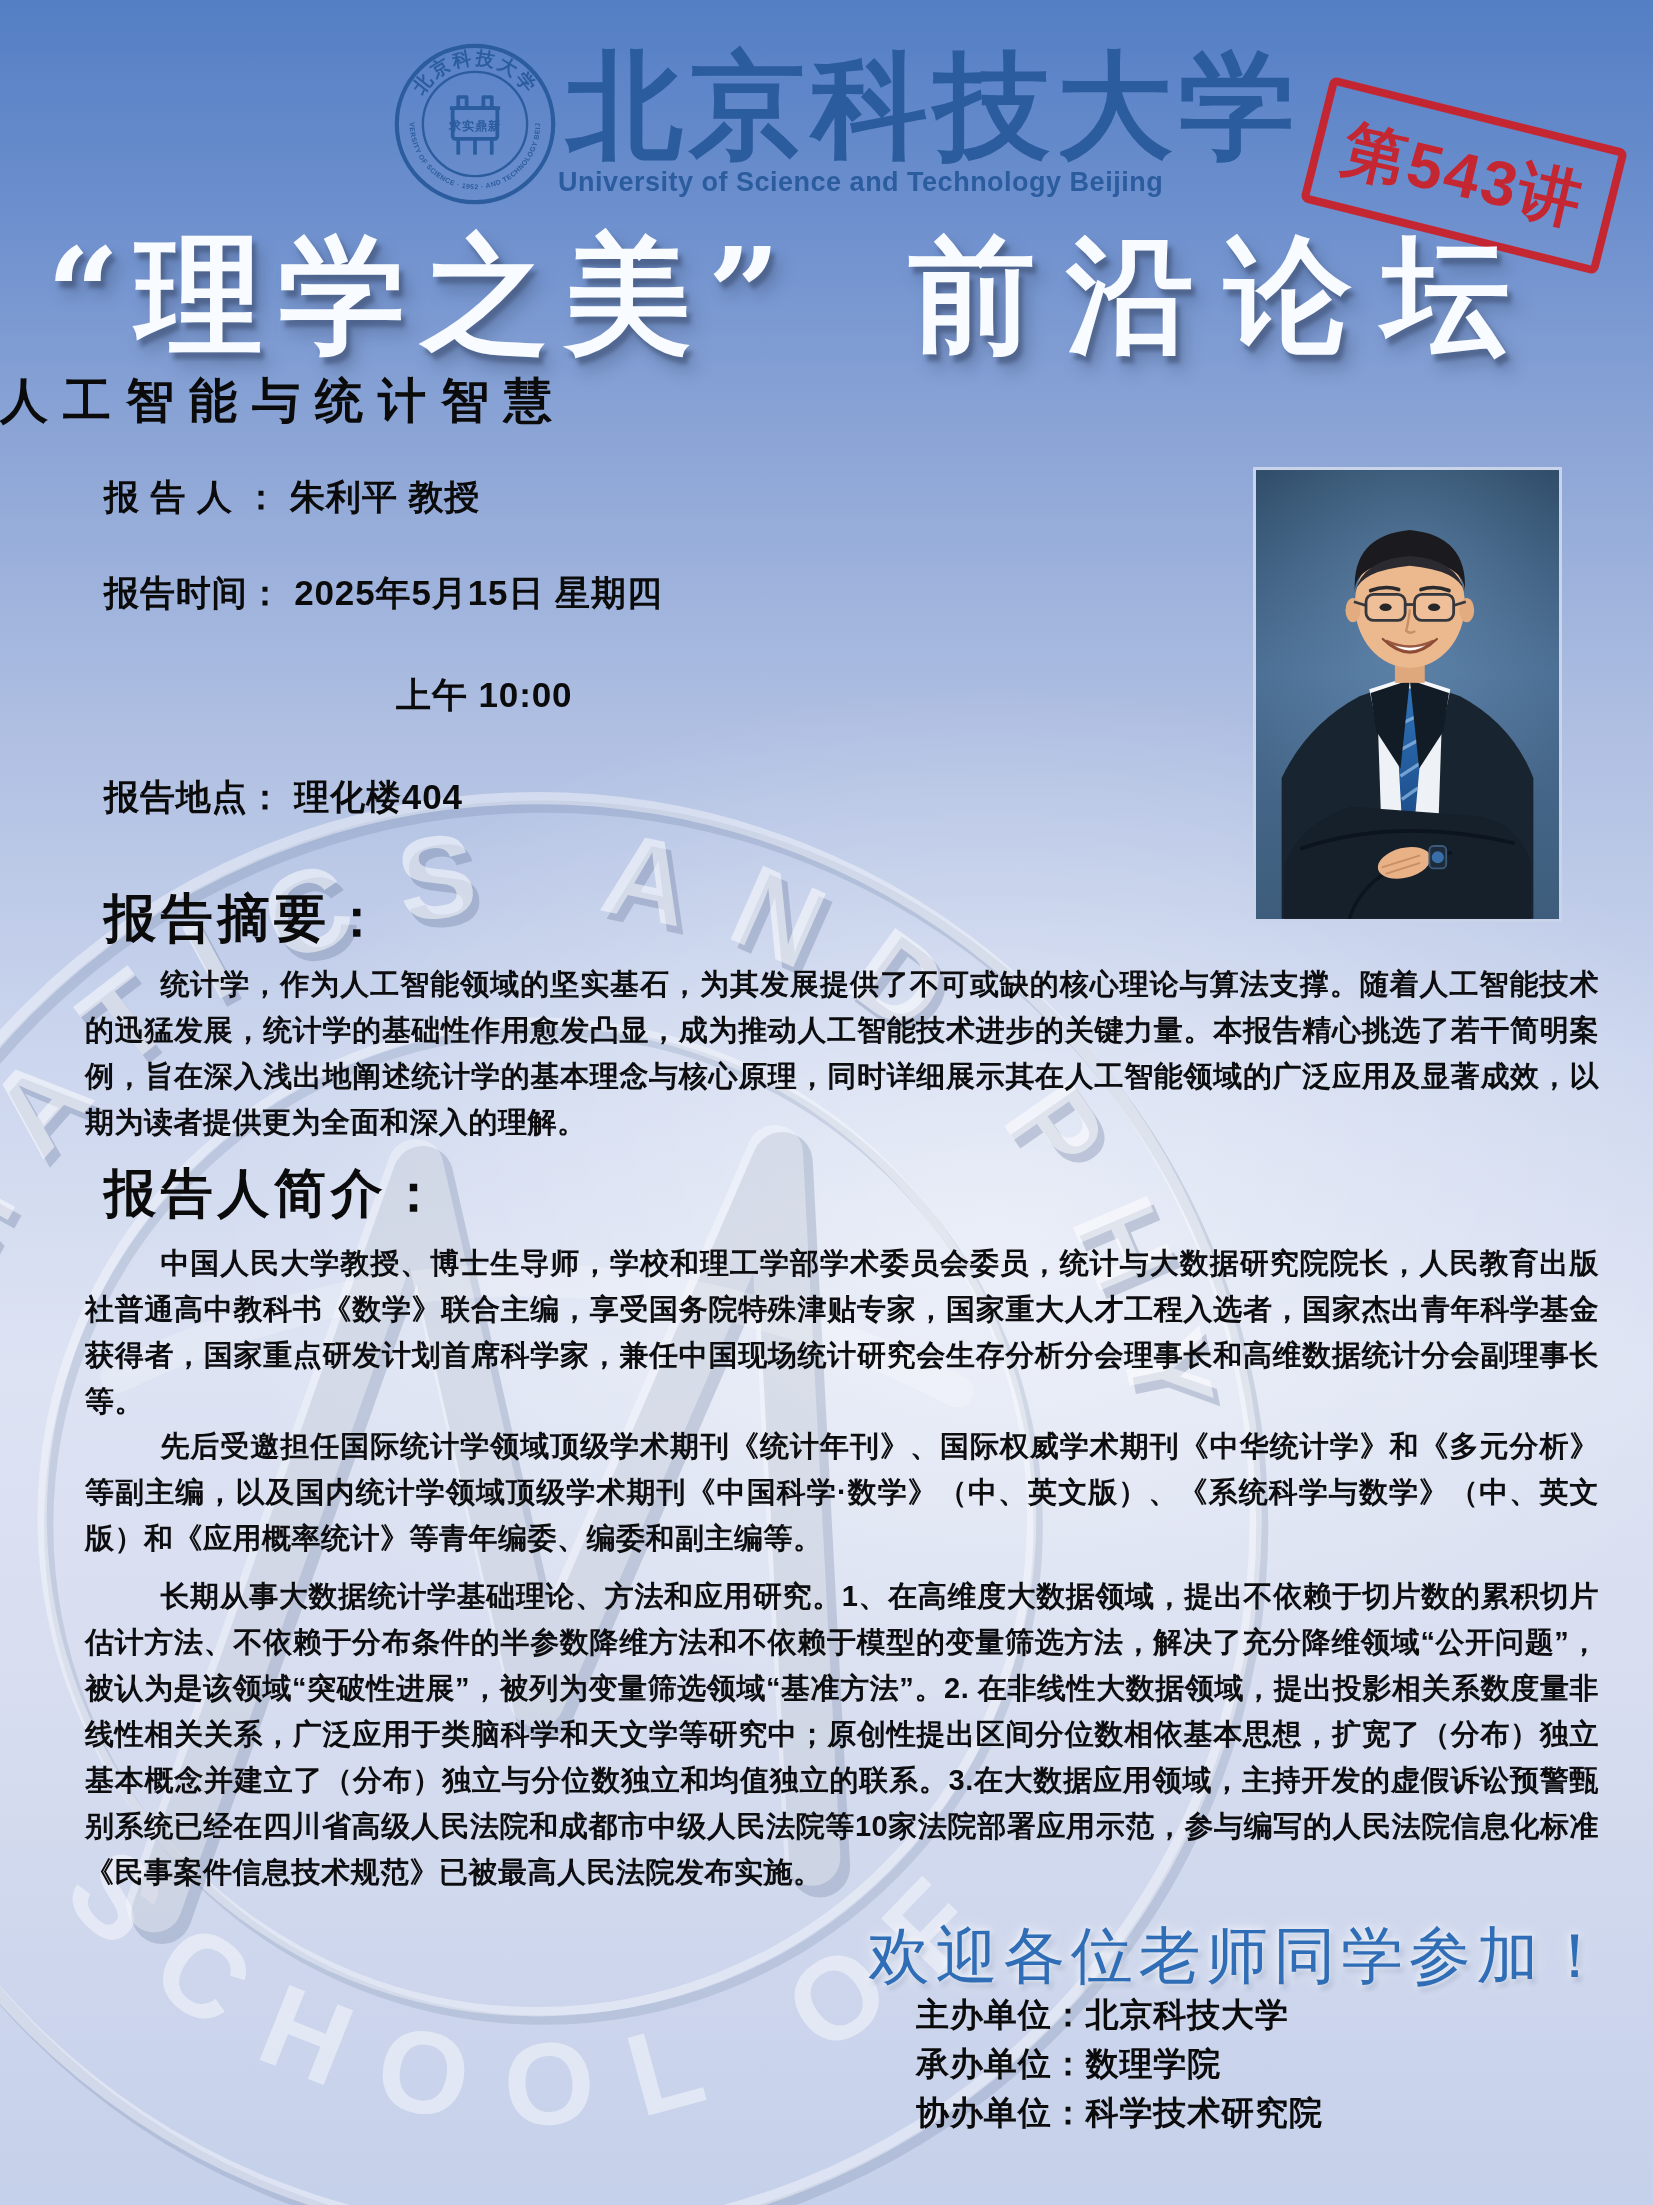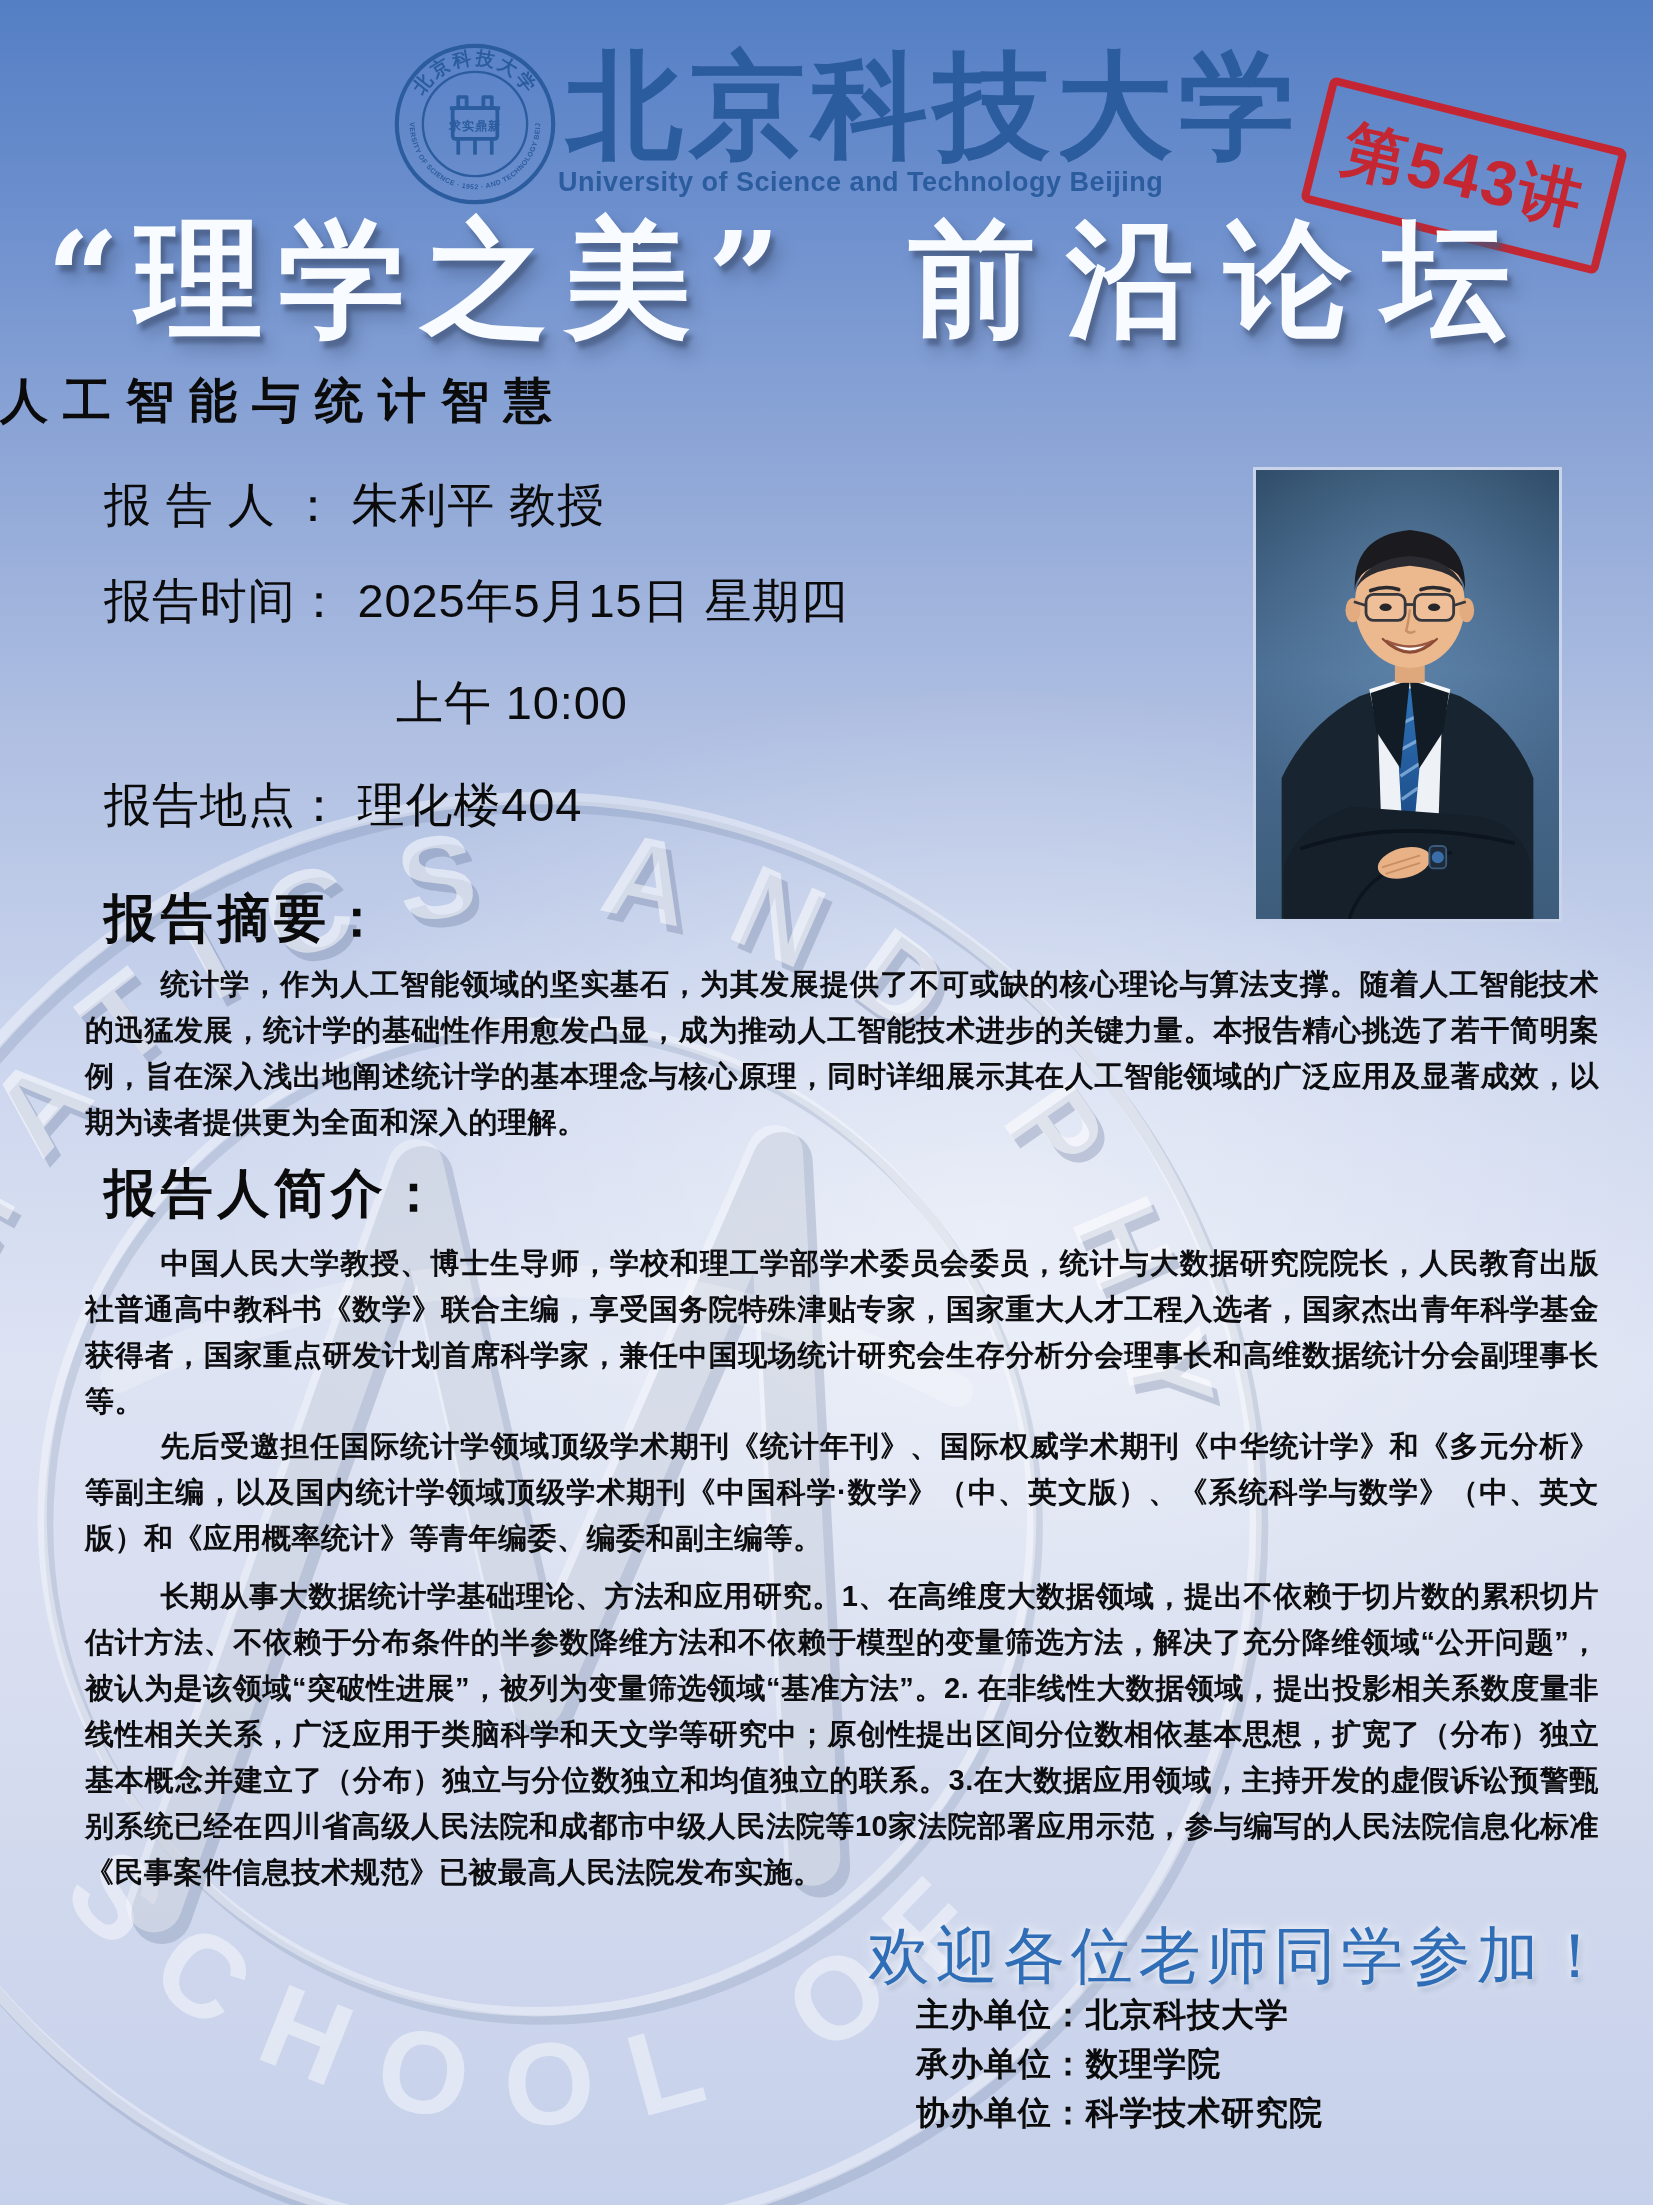--- a/index.html
+++ b/index.html
@@ -32,39 +32,39 @@
     border:8px solid #c8232c;border-radius:7.5px;
     transform:rotate(14deg);
     display:flex;align-items:center;justify-content:center;
     opacity:0.96;
   }
   .stamp-text{
     font-size:63px;font-weight:900;color:#c8232c;letter-spacing:2.8px;white-space:nowrap;
     transform:rotate(-1deg);
   }
   .forum-title{
-    left:0;top:196px;width:1587px;
+    left:0;top:212px;width:1587px;
     display:flex;justify-content:center;align-items:flex-start;gap:112px;
     white-space:nowrap;
   }
   .forum-title span{
     font-family:"DejaVu Serif","Liberation Serif",serif;
     font-size:127px;font-weight:900;color:#f8fbff;
     letter-spacing:16px;
     text-shadow:4.2px 6.5px 4.7px rgba(66,85,122,0.68),9.3px 14px 16px rgba(66,85,122,0.40);
   }
   .forum-title .ft2{letter-spacing:31px;}
   .lecture-title{
     left:0;top:369px;width:1570px;
     font-size:48px;font-weight:900;color:#0b0b0c;letter-spacing:15px;white-space:nowrap;
   }
   
   .info-line{
     left:104px;
-    font-size:47px;font-weight:400;color:#0b0b0c;letter-spacing:0.9px;white-space:nowrap;
+    font-size:35px;font-weight:700;color:#0b0b0c;letter-spacing:0.9px;white-space:nowrap;
   }
   .i-speaker{top:474px;}
   .i-time{top:570px;}
   .i-time2{top:672px;left:396px;}
   .i-venue{top:774px;}
   .section-head{
     left:104px;
     font-size:52px;font-weight:900;color:#0b0b0c;letter-spacing:4.7px;white-space:nowrap;
   }
   .h-abstract{top:884px;}

